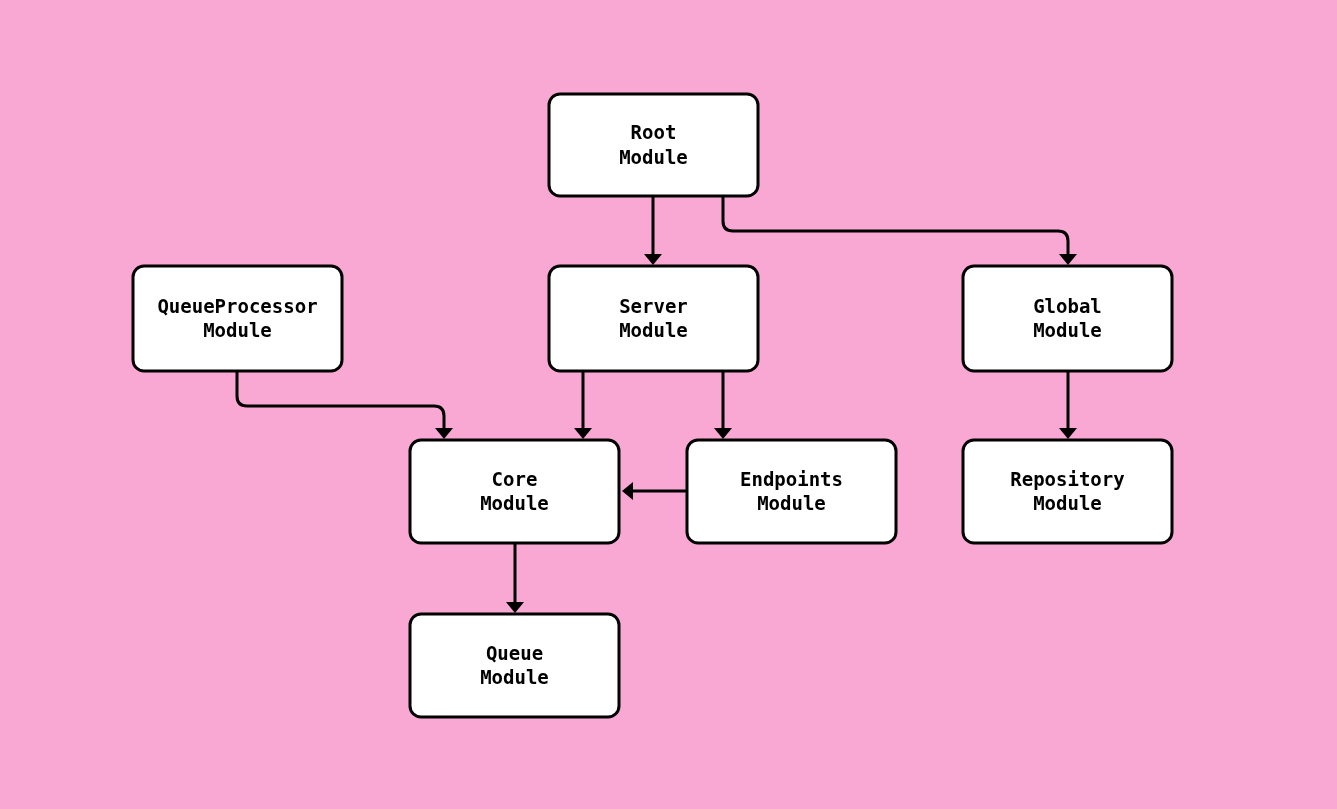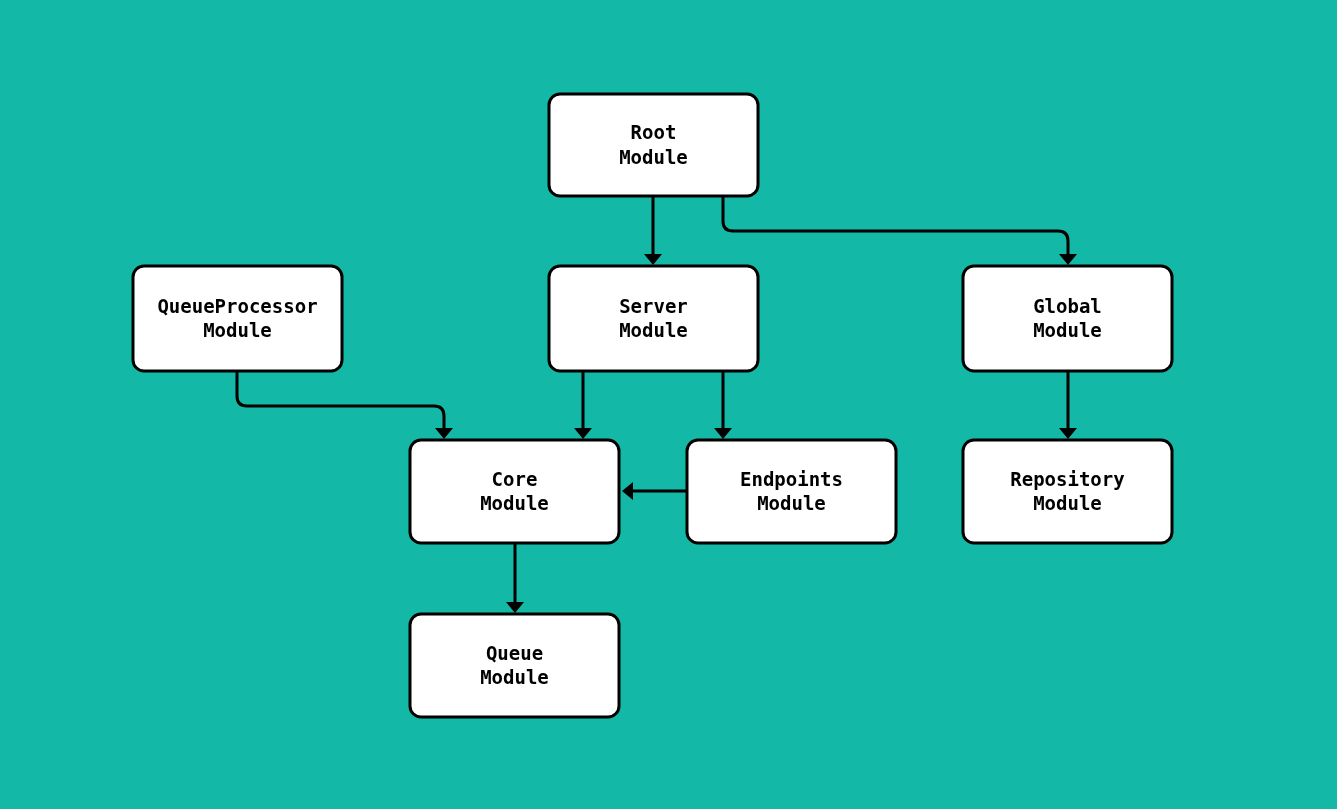--- a/index.html
+++ b/index.html
@@ -11,21 +11,21 @@
   body {
     width: 1337px;
     height: 809px;
     overflow: hidden;
     font-family: "DejaVu Sans Mono", "Liberation Mono", monospace;
   }
   #diagram-root {
     position: relative;
     width: 1337px;
     height: 809px;
-    background: #14b8a6;
+    background: #f9a8d4;
   }
   svg#diagram-canvas {
     display: block;
     width: 1337px;
     height: 809px;
   }
   .node-shape {
     fill: #ffffff;
     stroke: #000000;
     stroke-width: 3;

